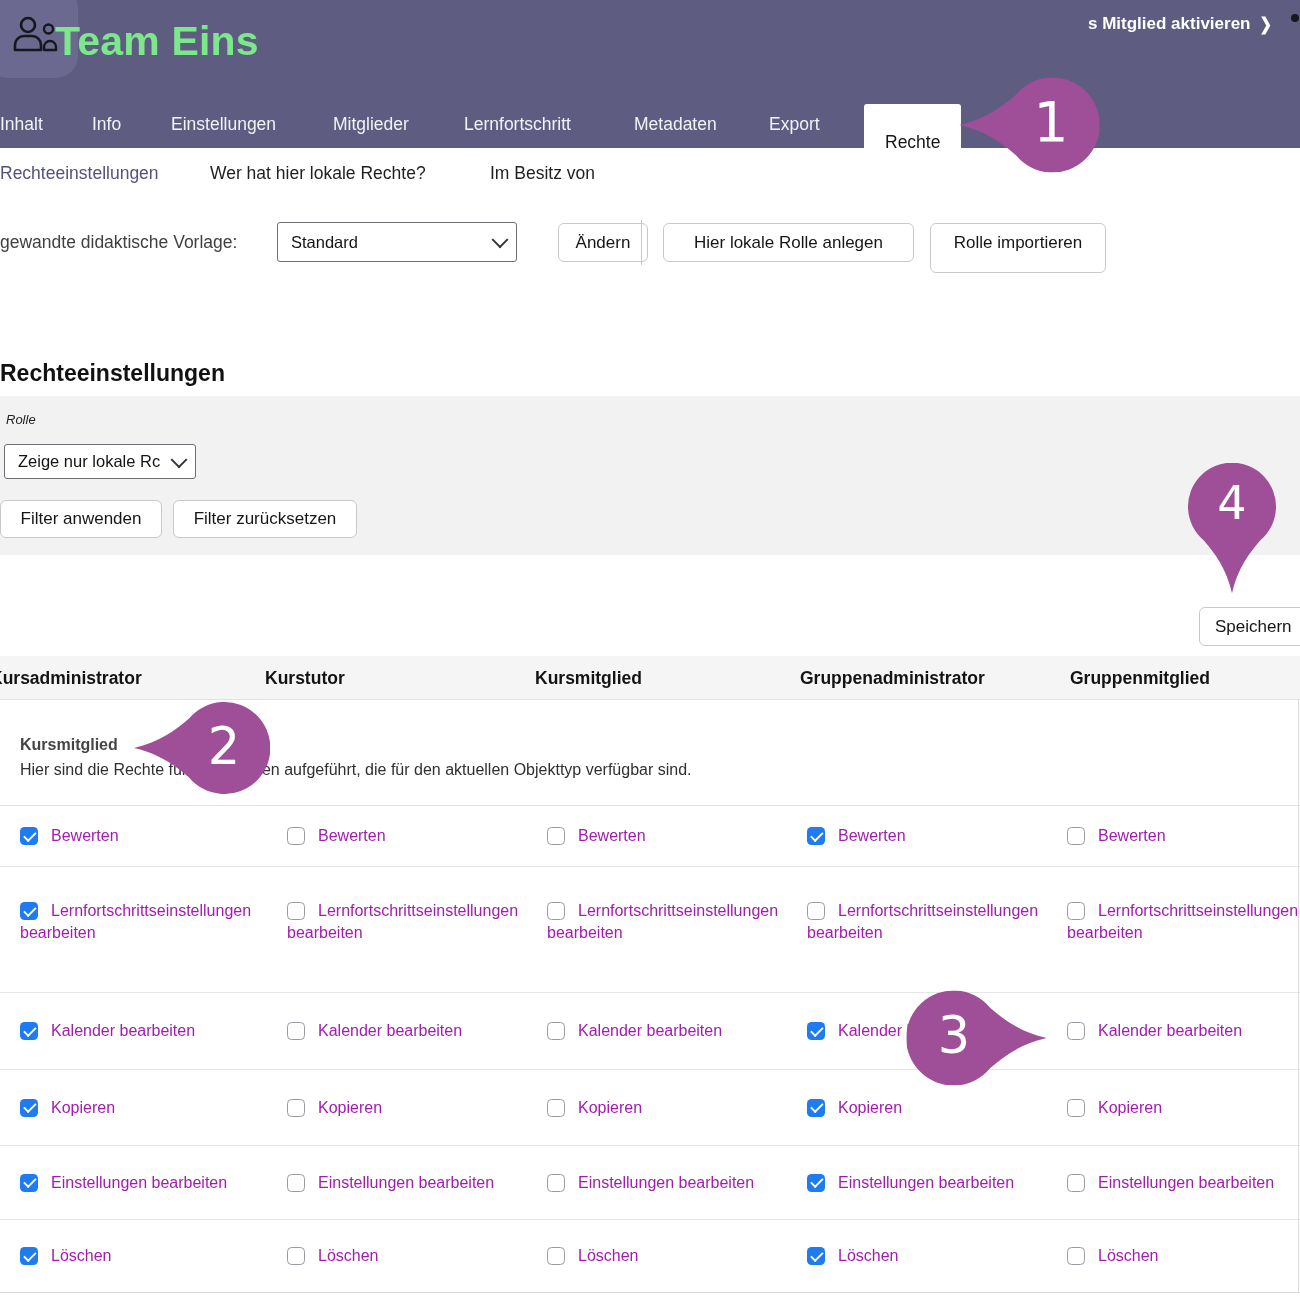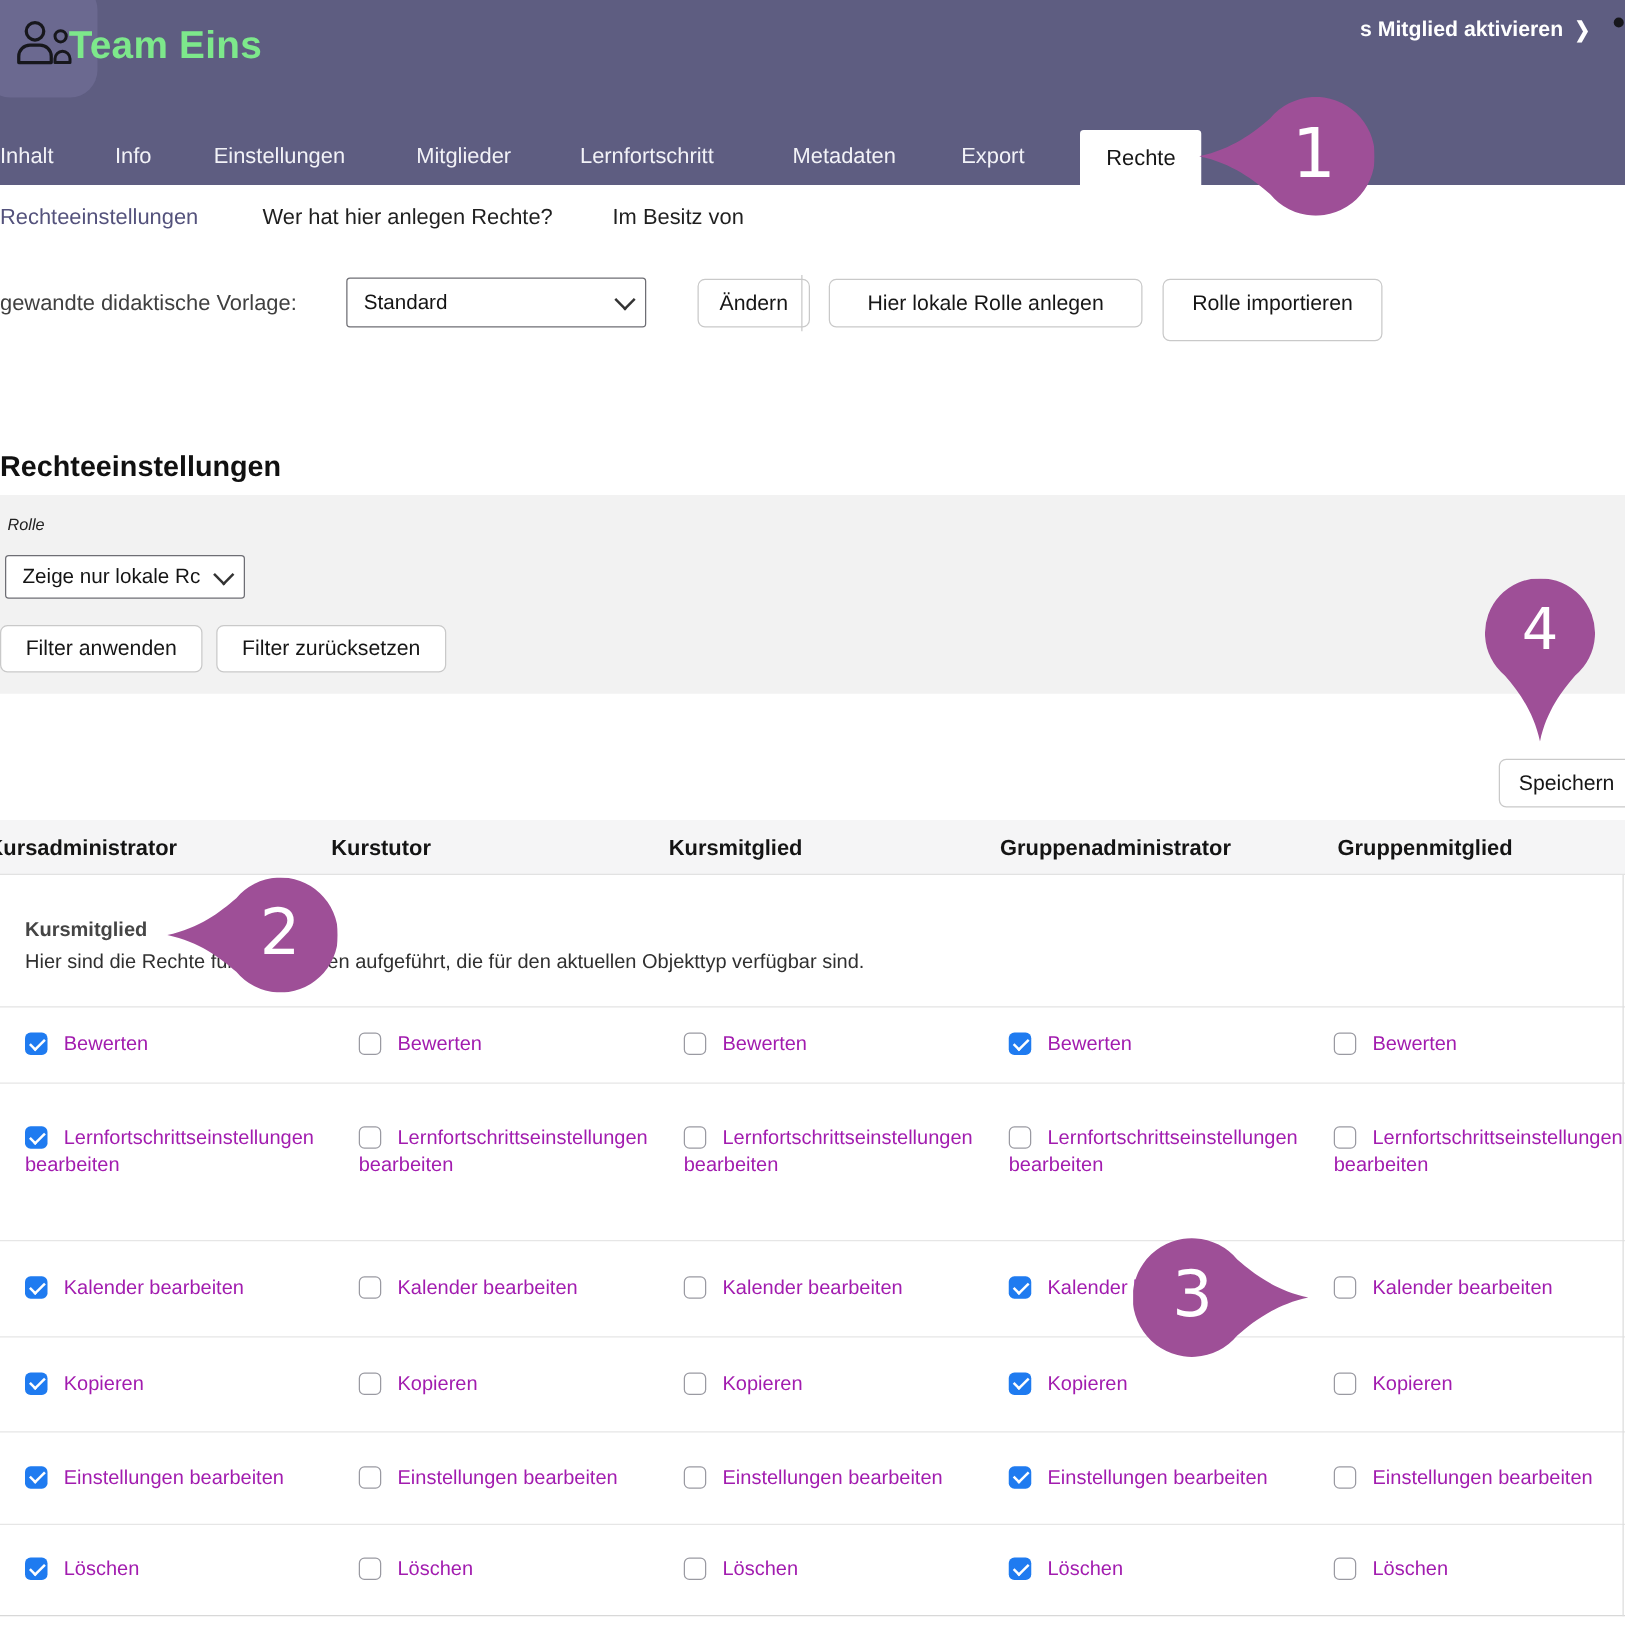--- a/index.html
+++ b/index.html
@@ -5,27 +5,27 @@
   html,body{margin:0;padding:0}
   body{
     position:relative;width:1300px;height:1300px;overflow:hidden;
     background:#fff;font-family:"Liberation Sans",sans-serif;color:#262626;
   }
   
   .header{position:absolute;left:0;top:0;width:1300px;height:148px;background:#5e5d81;
     box-shadow:0 2px 6px rgba(50,50,80,.28);}
   .badge{position:absolute;left:-14px;top:-14px;width:92px;height:92px;border-radius:22px;background:#6b6990;}
   .badge svg{position:absolute;left:24px;top:26px}
-  .page-title{position:absolute;left:55px;top:18px;font-size:31px;font-weight:700;color:#7de88b;letter-spacing:.2px}
+  .page-title{position:absolute;left:55px;top:18px;font-size:41px;font-weight:700;color:#7de88b;letter-spacing:.2px}
   .menu-dot{position:absolute;left:1291px;top:14px;width:8px;height:8px;border-radius:50%;background:#17171c}
   .navbar{position:absolute;left:0;top:100px;width:1156px;height:48px}
   .navtab{position:absolute;top:0;height:48px;line-height:48px;font-size:17.5px;color:#f2f2f7;white-space:nowrap;cursor:pointer}
   .t0{left:0}.t1{left:92px}.t2{left:171px}.t3{left:333px}.t4{left:464px}.t5{left:634px}.t6{left:769px}
   .t7{left:864px}
-  .navtab.active{top:4px;height:44px;line-height:44px;background:#fff;color:#161616;padding:0 21px;border-radius:3px 3px 0 0}
+  .navtab.active{top:4px;height:44px;line-height:44px;background:#fff;color:#161616;padding:16px 21px;border-radius:3px 3px 0 0}
   .nav-action{position:absolute;left:1088px;top:0;height:48px;line-height:48px;font-size:17px;font-weight:700;color:#fff;white-space:nowrap;cursor:pointer}
   .nav-action .chev{display:inline-block;margin-left:9px;font-size:15px;transform:scaleY(1.15)}
   
   .subtabs{position:absolute;left:0;top:148px;width:1300px;height:47px;background:#fff}
   .subtab{position:absolute;top:0;height:47px;line-height:50px;font-size:17.5px;color:#1f1f1f;white-space:nowrap;cursor:pointer}
   .st0{left:0;color:#54527c}.st1{left:210px}.st2{left:490px}
   
   .tpl-label{position:absolute;left:0;top:222px;height:40px;line-height:40px;font-size:17.5px;color:#404040}
   .select{position:absolute;background:#fff;border:1px solid #6e6e74;border-radius:3px;box-sizing:border-box;
     font-size:16.5px;color:#141414;cursor:pointer}
@@ -112,21 +112,21 @@
       <div class="navtab t6">Export</div>
       <div class="navtab t7 active">Rechte</div>
     </div>
   <div class="nav-action">
     <span>s Mitglied aktivieren</span><span class="chev">❯</span>
   </div>
 </div>
 
 <div class="subtabs">
     <div class="subtab st0">Rechteeinstellungen</div>
-    <div class="subtab st1">Wer hat hier anlegen Rechte?</div>
+    <div class="subtab st1">Wer hat hier lokale Rechte?</div>
     <div class="subtab st2">Im Besitz von</div>
   </div>
 
 <div class="tpl-label">gewandte didaktische Vorlage:</div>
 <div class="select tpl-select">
   <span class="sval">Standard</span>
   <span class="sarrow"></span>
 </div>
 <div class="btn btn-aendern">Ändern</div>
 <div class="vdivider"></div>

